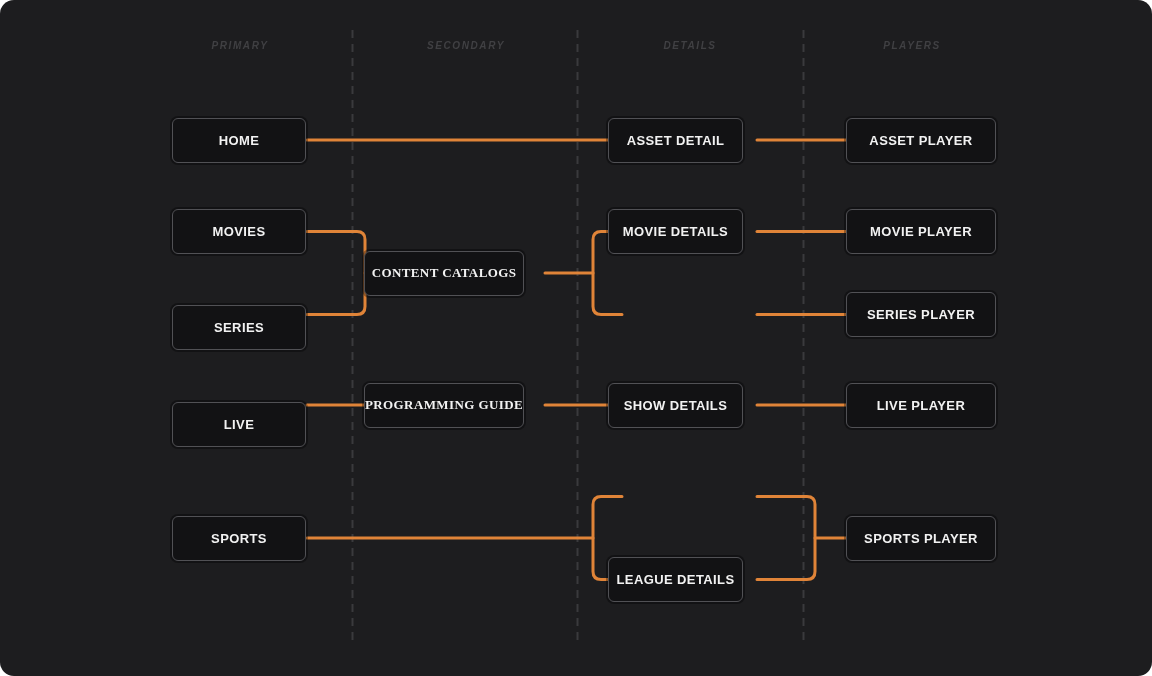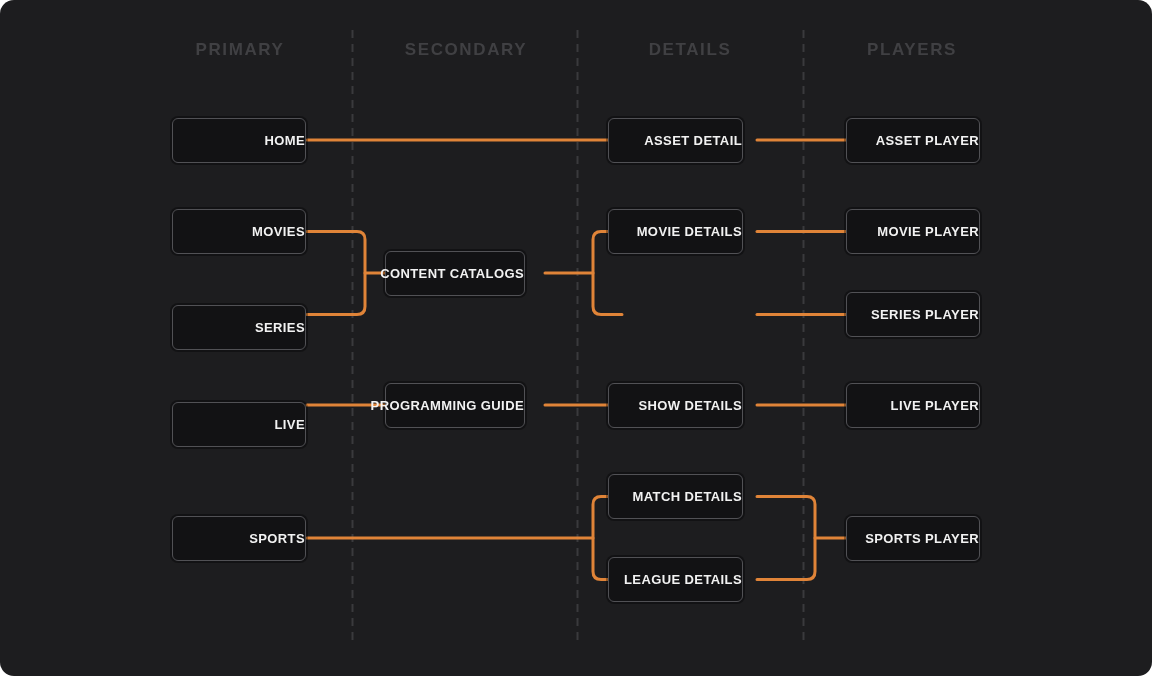--- a/index.html
+++ b/index.html
@@ -22,44 +22,45 @@
     position:relative;
     width:1152px;height:676px;
     background:var(--background);
     border-radius:14px;
     overflow:hidden;
   }
   svg.wires{position:absolute;left:0;top:0;z-index:1;}
   .col-header{
     position:absolute;top:40px;width:200px;
     text-align:center;
-    font-size:17px;font-weight:700;letter-spacing:1.6px;
+    font-size:10px;font-weight:700;letter-spacing:1.6px;
     color:var(--header-text);
     text-transform:uppercase;
     z-index:2;
+    font-style:italic;
   }
   .node{
     position:absolute;height:45px;
     background:var(--box-fill);
     border:1.5px solid var(--box-border);
     border-radius:6px;
-    display:flex;align-items:center;justify-content:flex-end;
+    display:flex;align-items:center;justify-content:center;
     z-index:3;
     box-shadow:0 0 0 2px rgba(0,0,0,0.35);
     cursor:pointer;
   }
   .node span{
     color:var(--label-text);
     font-size:13px;font-weight:700;letter-spacing:0.4px;
     text-transform:uppercase;white-space:nowrap;
   }
   .c1{left:172px;width:134px;}
-  .c2{left:385px;width:140px;}
+  .c2{left:364px;width:160px;font-family:Liberation Serif, serif;}
   .c3{left:608px;width:135px;}
-  .c4{left:846px;width:134px;}
+  .c4{left:846px;width:150px;}
 </style>
 </head>
 <body>
 
 <div id="canvas">
 
   <svg class="wires" width="1152" height="676" viewBox="0 0 1152 676">
 
     <line x1="352.5" y1="30" x2="352.5" y2="646" stroke="var(--separator)" stroke-width="2" stroke-dasharray="8 6"></line>
     <line x1="577.5" y1="30" x2="577.5" y2="646" stroke="var(--separator)" stroke-width="2" stroke-dasharray="8 6"></line>
@@ -120,23 +121,20 @@
 
   <div class="node c3" style="top:117.5px">
       <span>ASSET DETAIL</span>
     </div>
   <div class="node c3" style="top:209px">
       <span>MOVIE DETAILS</span>
     </div>
   <div class="node c3" style="top:382.5px">
       <span>SHOW DETAILS</span>
     </div>
-  <div class="node c3" style="top:474px">
-      <span>MATCH DETAILS</span>
-    </div>
   <div class="node c3" style="top:557px">
       <span>LEAGUE DETAILS</span>
     </div>
 
   <div class="node c4" style="top:117.5px">
       <span>ASSET PLAYER</span>
     </div>
   <div class="node c4" style="top:209px">
       <span>MOVIE PLAYER</span>
     </div>

